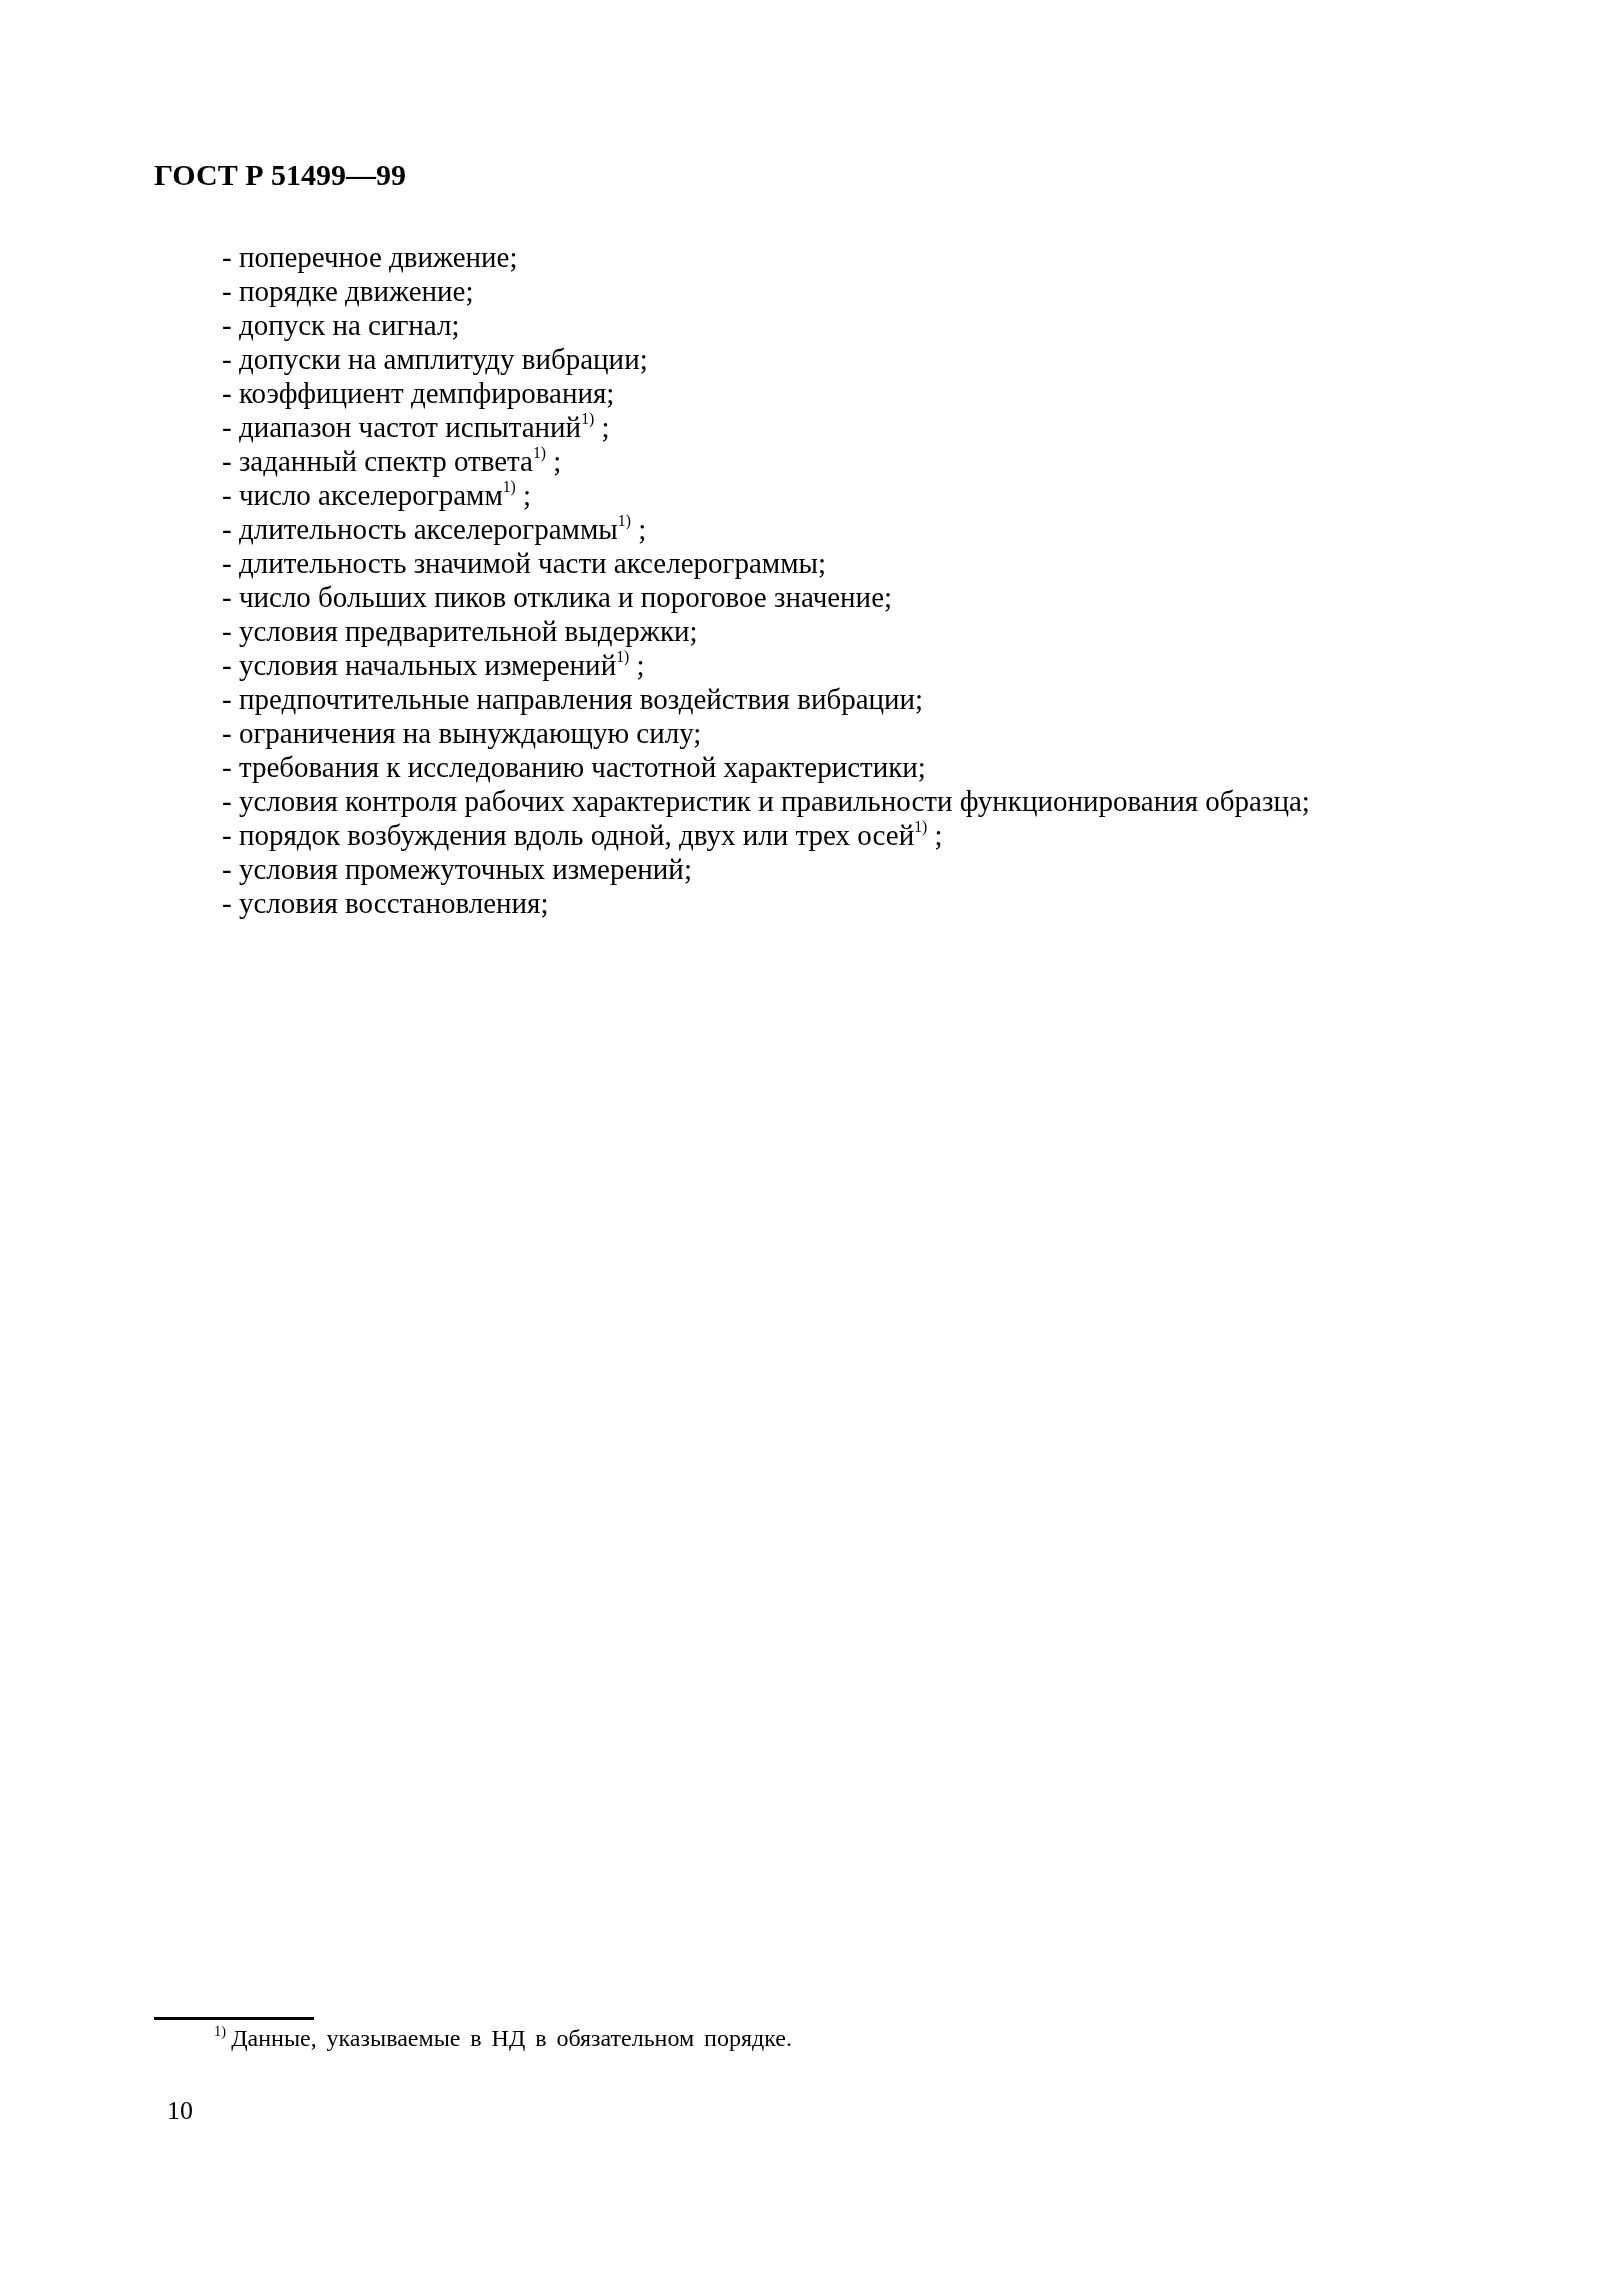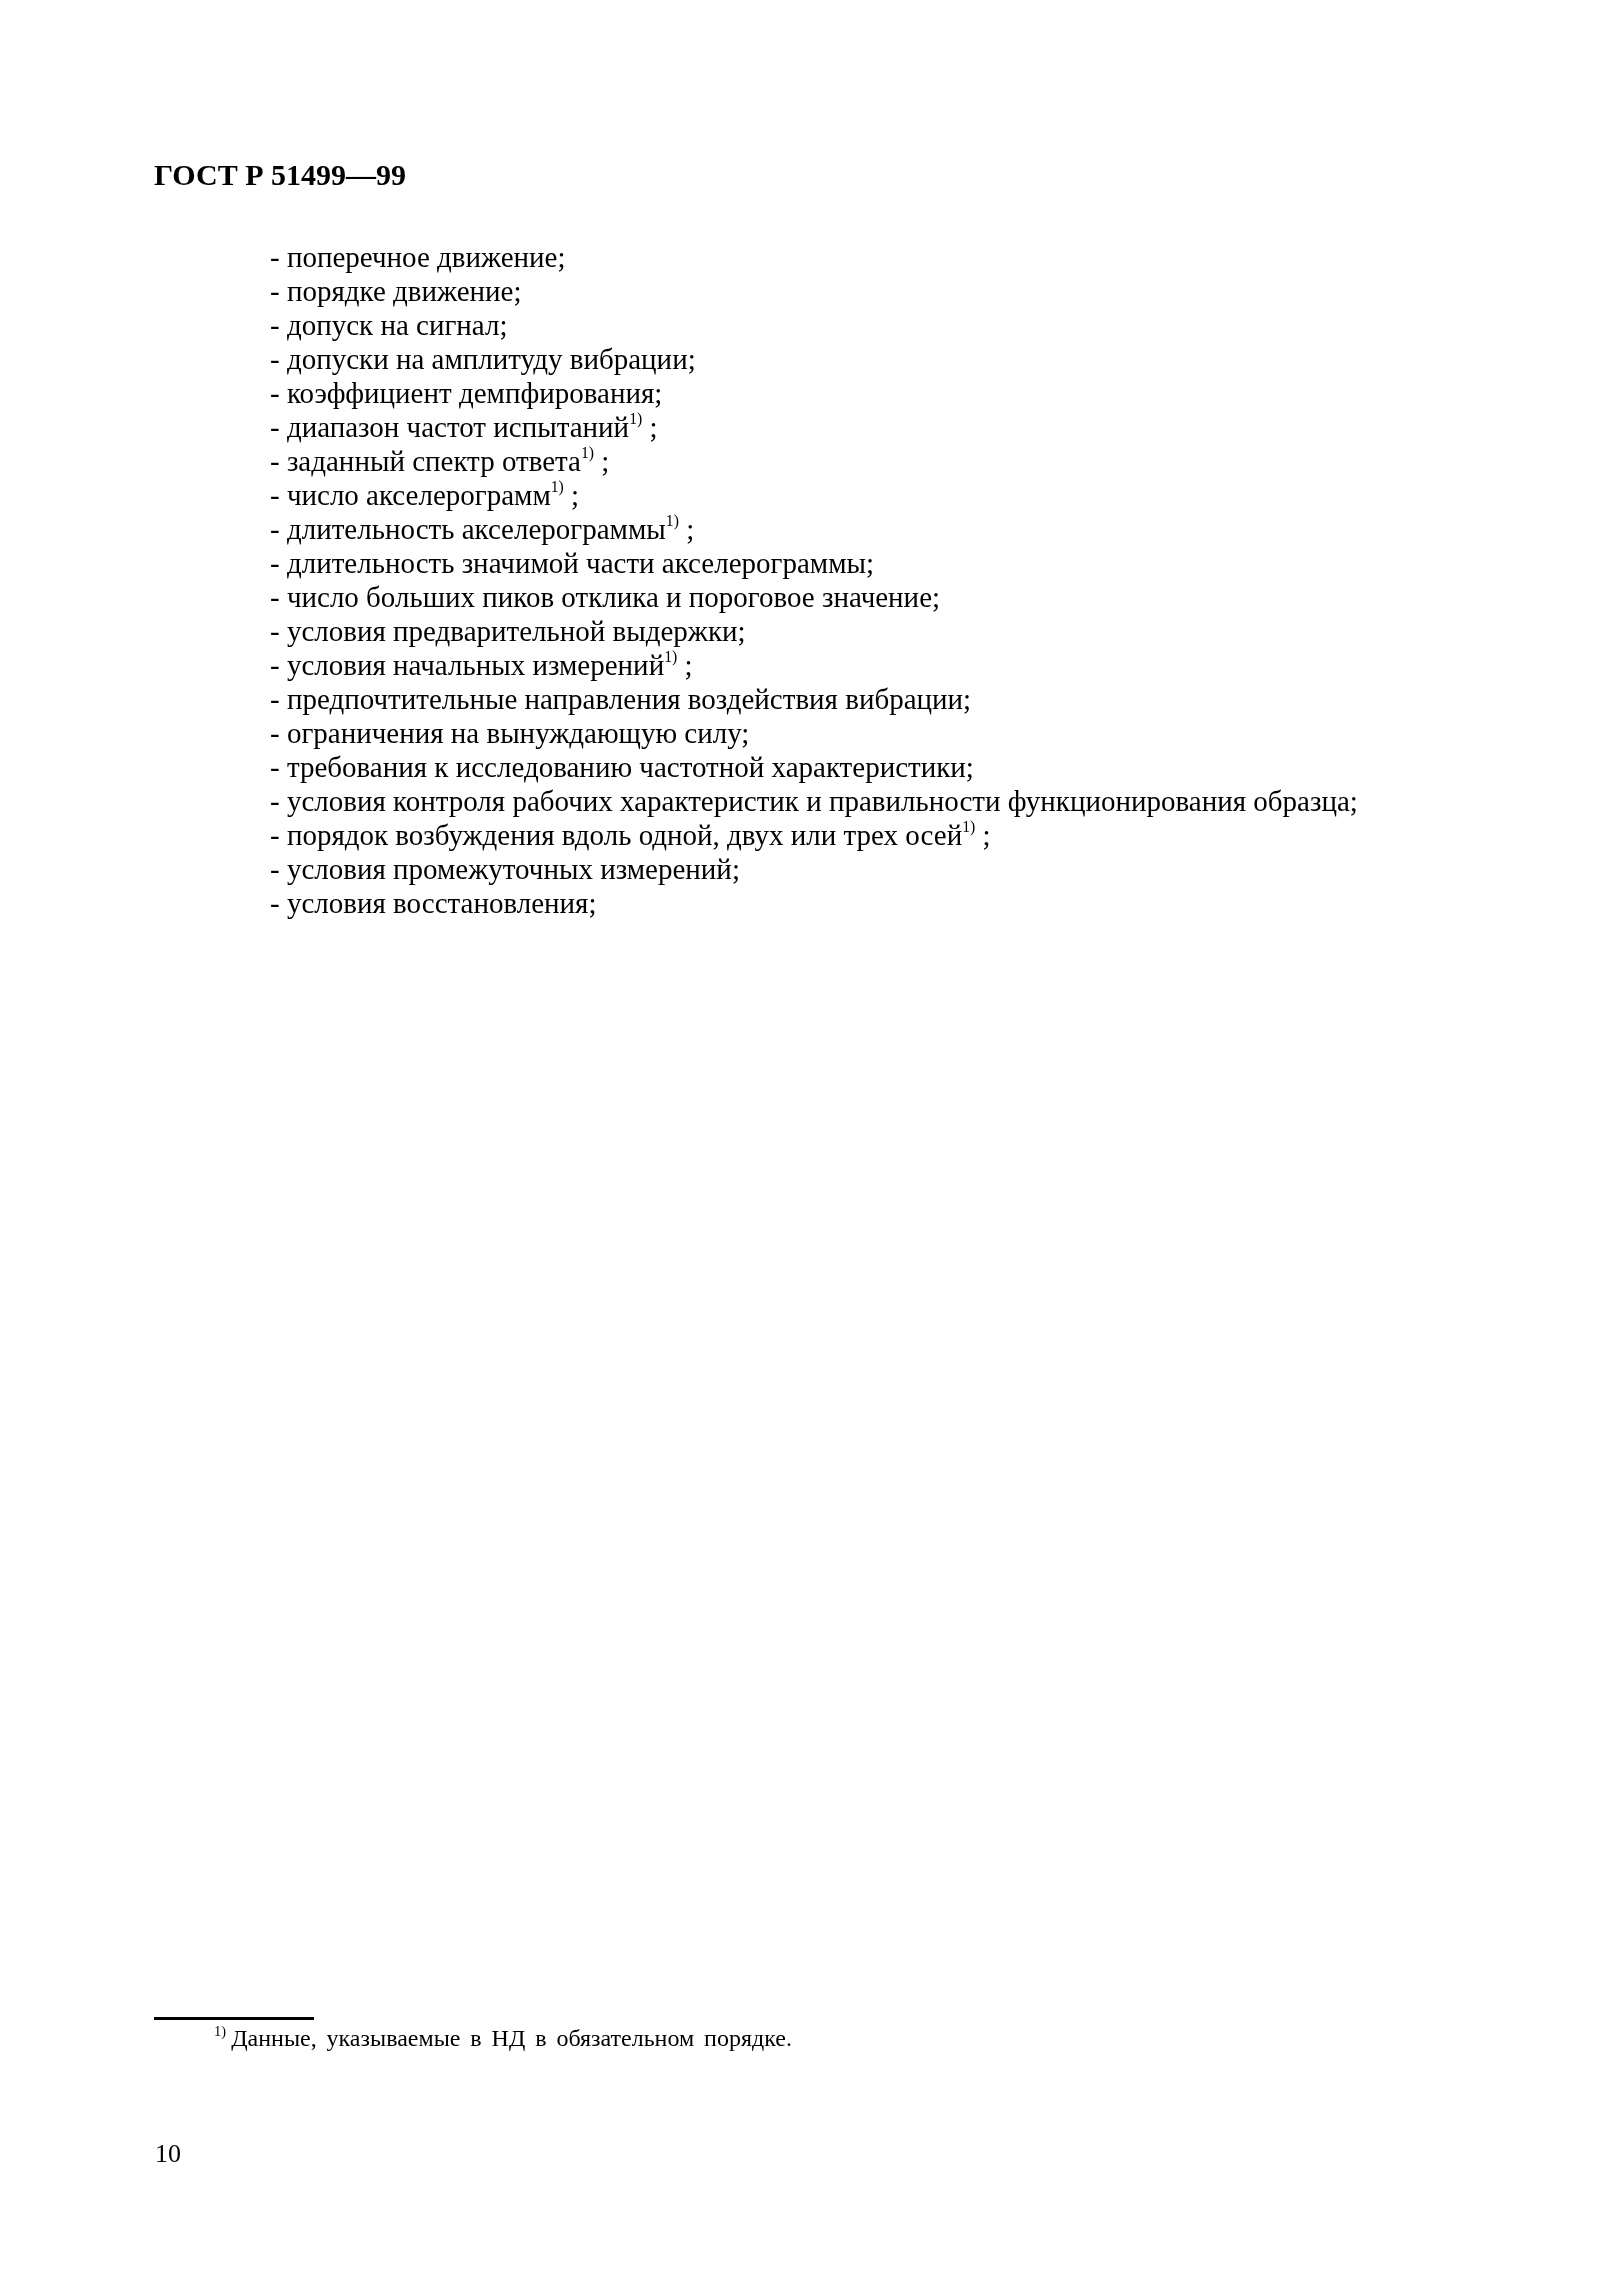--- a/index.html
+++ b/index.html
@@ -1,25 +1,25 @@
 <!DOCTYPE html>
 <html style="font-size:10.5px"><head>
 <meta charset="utf-8">
 <style>
   html, body { margin:0; padding:0; background:#ffffff; }
   body { width:1622px; height:2295px; position:relative; overflow:hidden;
          font-family:"Liberation Serif","DejaVu Serif",serif; color:#000; }
   .header { position:absolute; left:154px; top:158px; font-weight:bold; font-size:30px; line-height:34px; letter-spacing:0px; }
   .list { position:absolute; left:222px; top:240px; margin:0; padding:0; list-style:none; }
-  .list li { font-size:29px; line-height:34px; white-space:nowrap;margin-left:48px; }
+  .list li { font-size:29px; line-height:34px; white-space:nowrap; }
   sup { font-size:15.7px; line-height:0; position:relative; top:-2.6px; vertical-align:super; }
   .rule { position:absolute; left:154px; top:2017px; width:160px; height:2.6px; background:#000; }
   .footnote { position:absolute; left:214px; top:2024px; font-size:24px; line-height:29px; white-space:nowrap; word-spacing:3.9px; }
   .footnote sup { font-size:14.4px; top:-1.3px; margin-right:5.2px; }
-  .pagenum { position:absolute; left:155px; top:2096px; font-size:26px; line-height:29px;margin-top:43px; }
+  .pagenum { position:absolute; left:167px; top:2096px; font-size:26px; line-height:29px; }
 </style>
 </head>
 <body>
 
 <div class="header">ГОСТ Р 51499—99</div>
 
 <ul class="list">
   <li><span>- поперечное движение;</span><sup></sup><span></span></li>
   <li><span>- порядке движение;</span><sup></sup><span></span></li>
   <li><span>- допуск на сигнал;</span><sup></sup><span></span></li>

